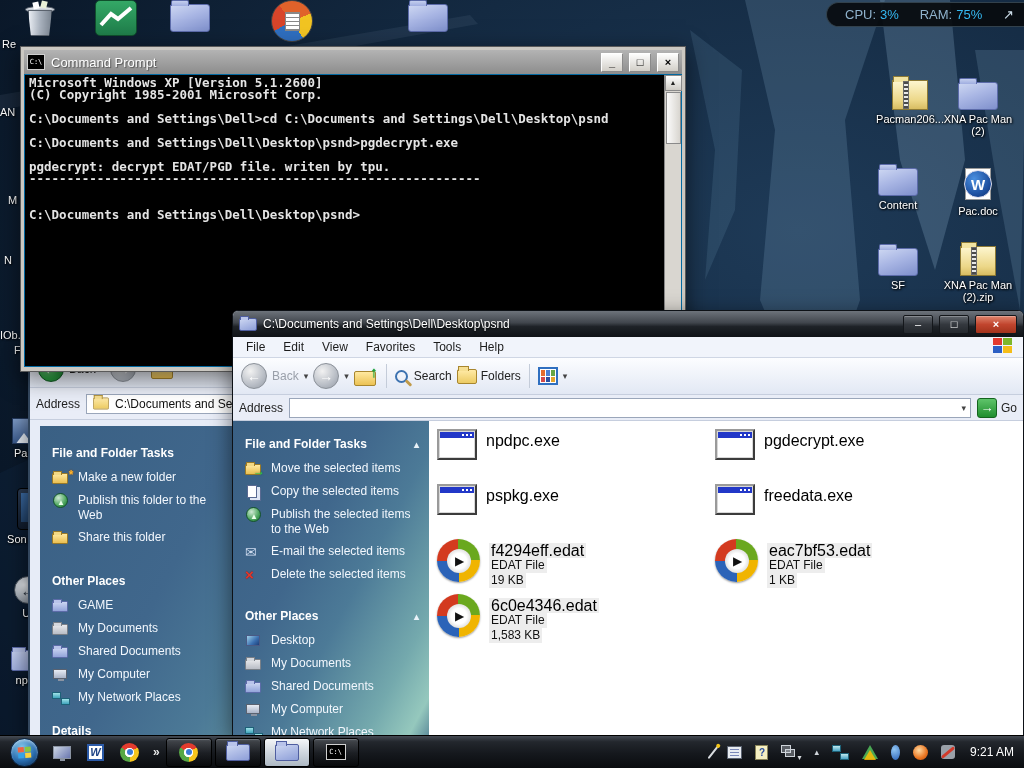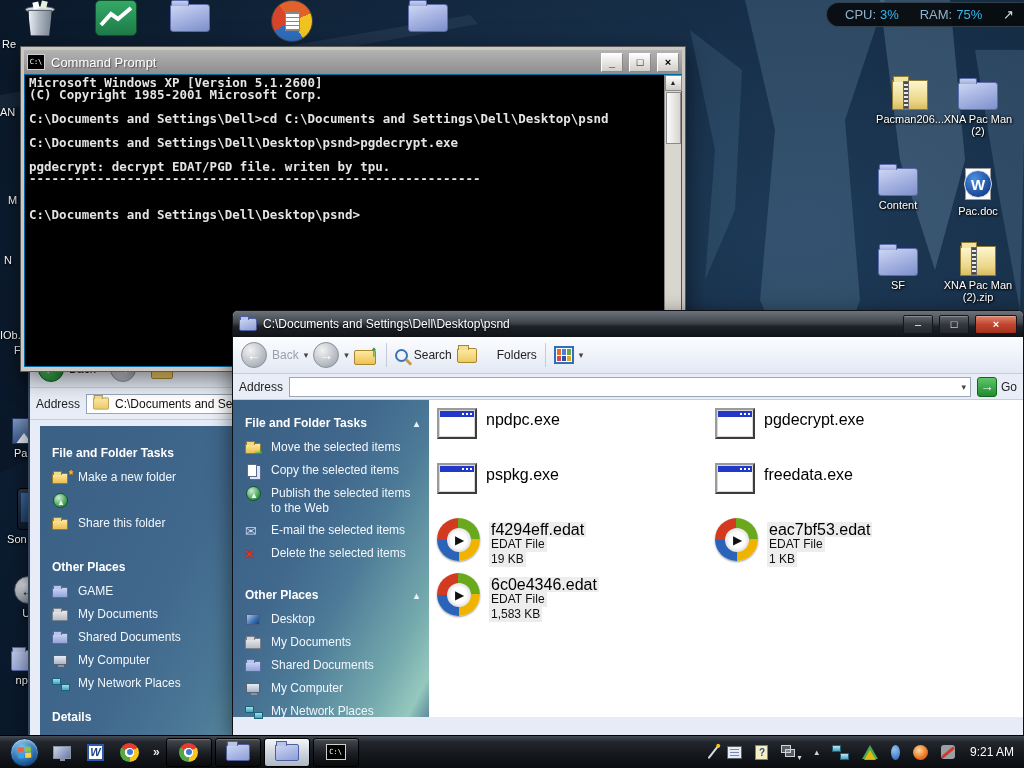--- a/index.html
+++ b/index.html
@@ -423,20 +423,21 @@
         <span class="mi16">
             <i class="mif"></i>
             <i class="mi-star">*</i>
           </span>
         <span class="tx">Make a new folder</span>
       </div>
       <div class="titem">
         <span class="mi16">
             <i class="mi-globe"></i>
           </span>
+        <span class="tx">Publish this folder to the Web</span>
       </div>
       <div class="titem">
         <span class="mi16">
             <i class="mif"></i>
           </span>
         <span class="tx">Share this folder</span>
       </div>
     </div>
     <div class="sec" style="margin-top:28px;">
       <div class="sec-h">
@@ -487,40 +488,54 @@
 </div>
 
 <div class="window win-main">
   <div class="main-title">
     <span class="fico"></span>
     <span class="t">C:\Documents and Settings\Dell\Desktop\psnd</span>
     <span class="wbtn">–</span>
     <span class="wbtn">□</span>
     <span class="wbtn close">×</span>
   </div>
+  <div class="menu-bar">
+    <span class="mi">File</span>
+    <span class="mi">Edit</span>
+    <span class="mi">View</span>
+    <span class="mi">Favorites</span>
+    <span class="mi">Tools</span>
+    <span class="mi">Help</span>
+    <span class="winflag">
+        <i style="background:#e23a2e"></i>
+        <i style="background:#7eb72a"></i>
+        <i style="background:#2c5fc4"></i>
+        <i style="background:#f5bd18"></i>
+      </span>
+  </div>
   <div class="toolbar">
     <span class="navball gray">
         <span>←</span>
       </span>
     <span class="tb-label dis">Back</span>
     <span class="dd">▾</span>
     <span class="navball gray">
         <span>→</span>
       </span>
     <span class="dd">▾</span>
     <span class="upfolder">
         <span class="f"></span>
         <span class="a">↑</span>
       </span>
     <span class="sep"></span>
     <span style="display:flex;align-items:center;gap:6px;">
       <span class="mag"></span>
       <span class="tb-label">Search</span>
     </span>
-    <span style="display:flex;align-items:flex-start;gap:20px;">
+    <span style="display:flex;align-items:flex-start;gap:4px;">
       <span class="folders-ic"></span>
       <span class="tb-label">Folders</span>
     </span>
     <span class="sep"></span>
     <span class="views-ic">
         <i></i>
         <i></i>
         <i></i>
         <i></i>
         <i></i>

